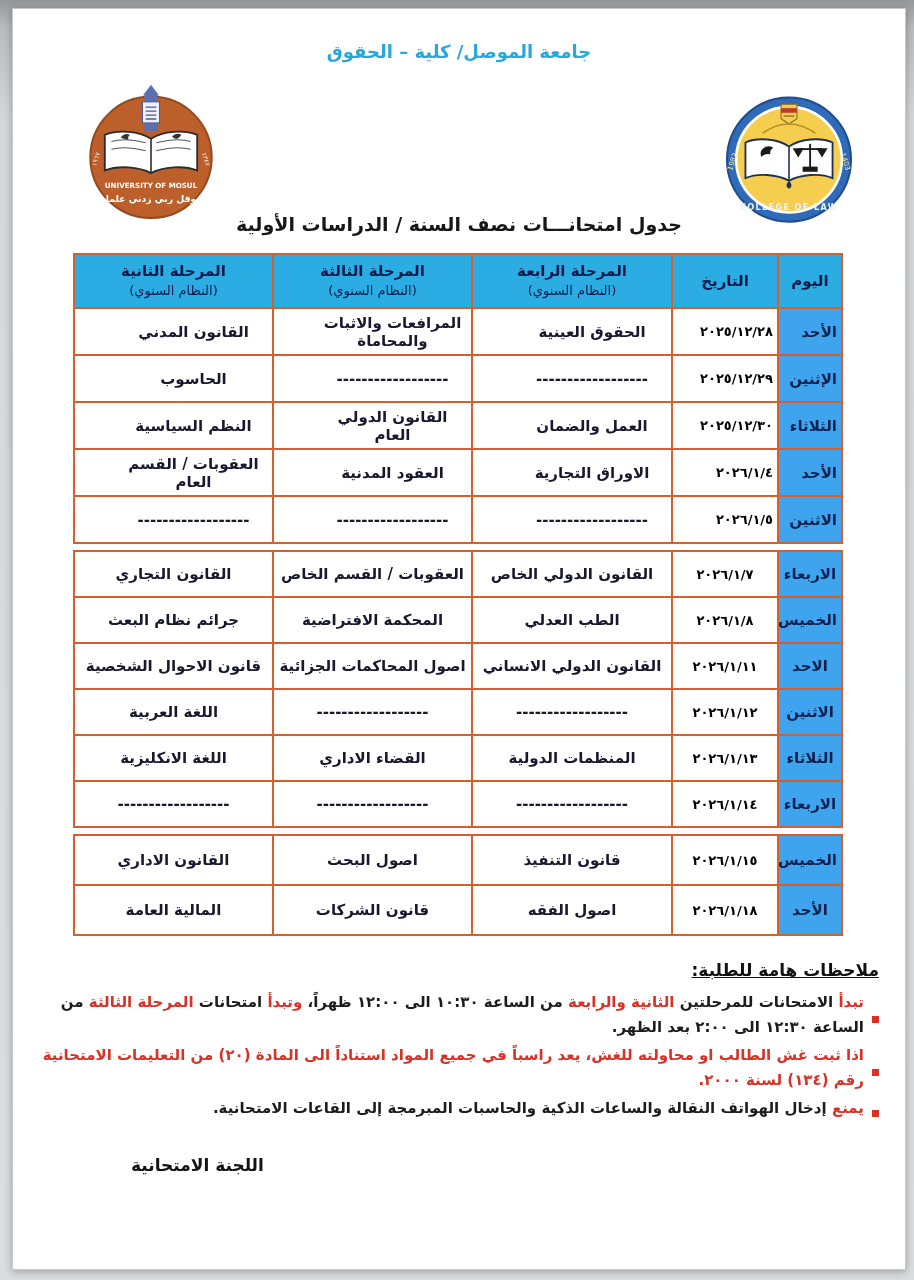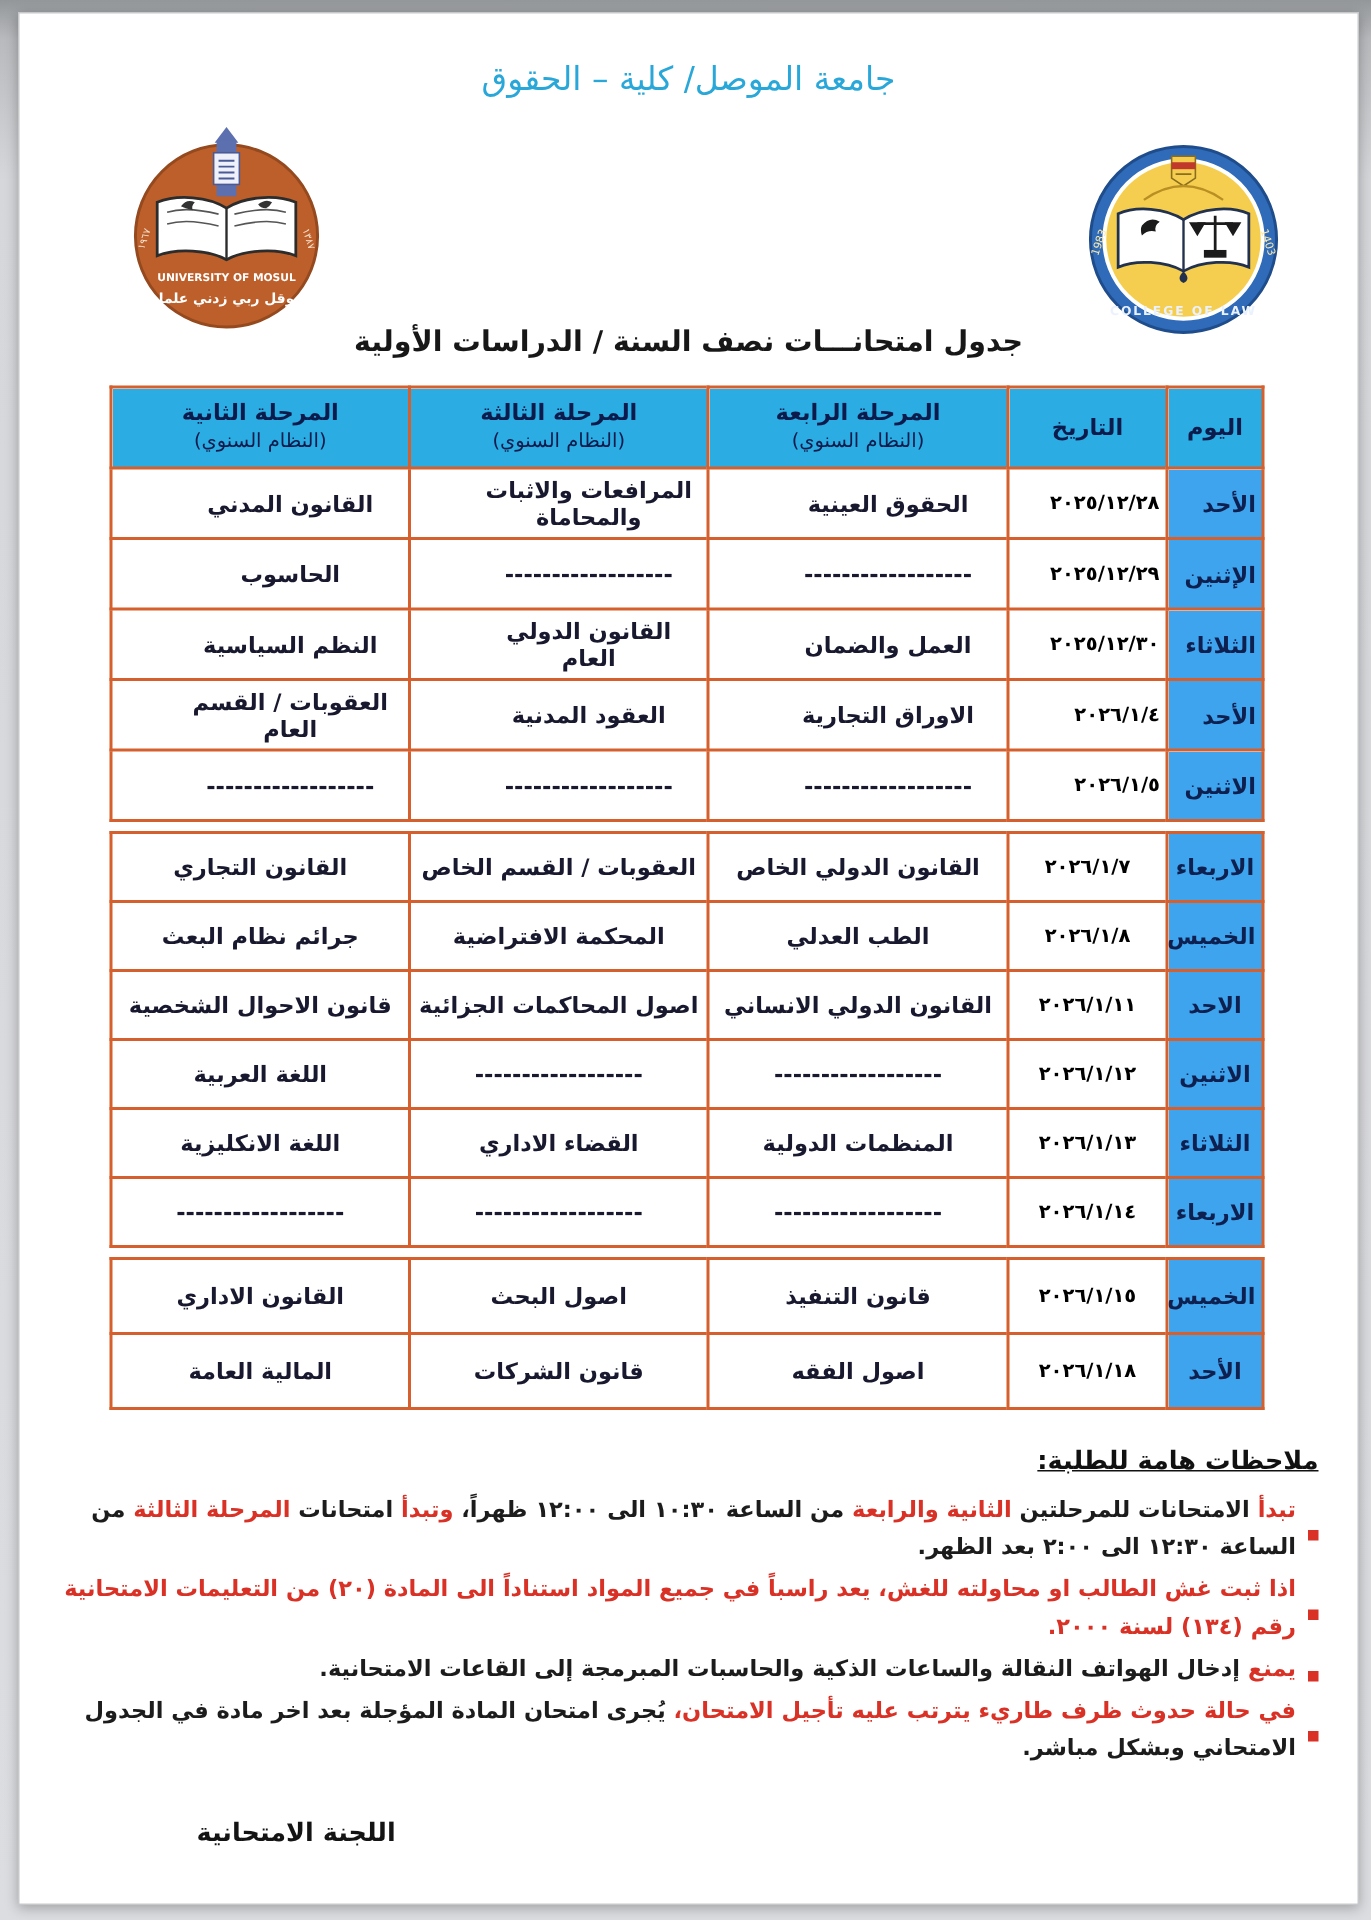--- a/index.html
+++ b/index.html
@@ -2,21 +2,21 @@
 <html dir="rtl" lang="ar"><head>
 <meta charset="utf-8">
 <style>
   html,body{margin:0;padding:0;width:914px;height:1280px;overflow:hidden;
     font-family:"DejaVu Sans",sans-serif;}
   body{background:linear-gradient(180deg,#94979a 0px,#b8babd 26px,#d6d7da 120px,#dcdde0 100%);}
   .page{position:relative;width:892px;height:1260px;margin:8px 8px 0 14px;background:#ffffff;
     border:1px solid #c6c8ca;box-shadow:0 2px 8px rgba(0,0,0,.28);}
 
   
-  .org-header{margin-top:32px;text-align:center;font-size:22px;font-weight:normal;
+  .org-header{margin-top:32px;text-align:center;font-size:18px;font-weight:bold;
     color:#29a7d9;letter-spacing:.5px;}
   .logo{position:absolute;width:132px;height:138px;}
   .logo-uni{left:72px;top:74px;}
   .logo-law{right:50px;top:79px;}
 
   .titles{margin-top:146px;text-align:center;color:#171717;font-weight:bold;
     font-size:19px;line-height:33px;}
 
   
   .table-wrap{width:768px;margin:12px auto 0 auto;}
@@ -266,22 +266,18 @@
           <div class="note-text"><span class="red">تبدأ </span><span>الامتحانات  للمرحلتين </span><span class="red">الثانية والرابعة </span><span>من الساعة  ١٠:٣٠ الى ١٢:٠٠ ظهراً، </span><span class="red">وتبدأ </span><span>امتحانات </span><span class="red">المرحلة الثالثة </span><span>من الساعة ١٢:٣٠ الى ٢:٠٠ بعد الظهر.</span></div>
         </div>
         <div class="note">
           <span class="bullet"></span>
           <div class="note-text"><span class="red">اذا ثبت غش الطالب او محاولته للغش، يعد راسباً في جميع المواد استناداً الى المادة (٢٠) من التعليمات الامتحانية رقم (١٣٤) لسنة ٢٠٠٠.</span></div>
         </div>
         <div class="note">
           <span class="bullet"></span>
           <div class="note-text"><span class="red">يمنع </span><span>إدخال الهواتف النقالة والساعات الذكية والحاسبات المبرمجة إلى القاعات الامتحانية.</span></div>
         </div>
-        <div class="note">
-          <span class="bullet"></span>
-          <div class="note-text"><span class="red">في حالة حدوث ظرف طاريء يترتب عليه تأجيل الامتحان، </span><span>يُجرى امتحان المادة المؤجلة بعد اخر مادة في الجدول الامتحاني وبشكل مباشر.</span></div>
-        </div>
       </div>
   </div>
 
   <div class="signature">اللجنة الامتحانية</div>
 
 </div>
 
 </body></html>

